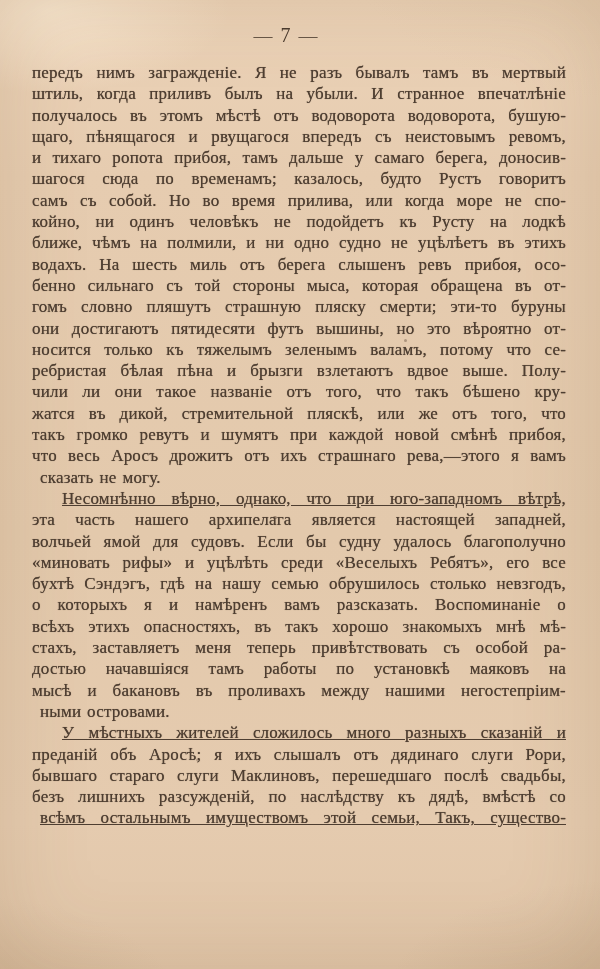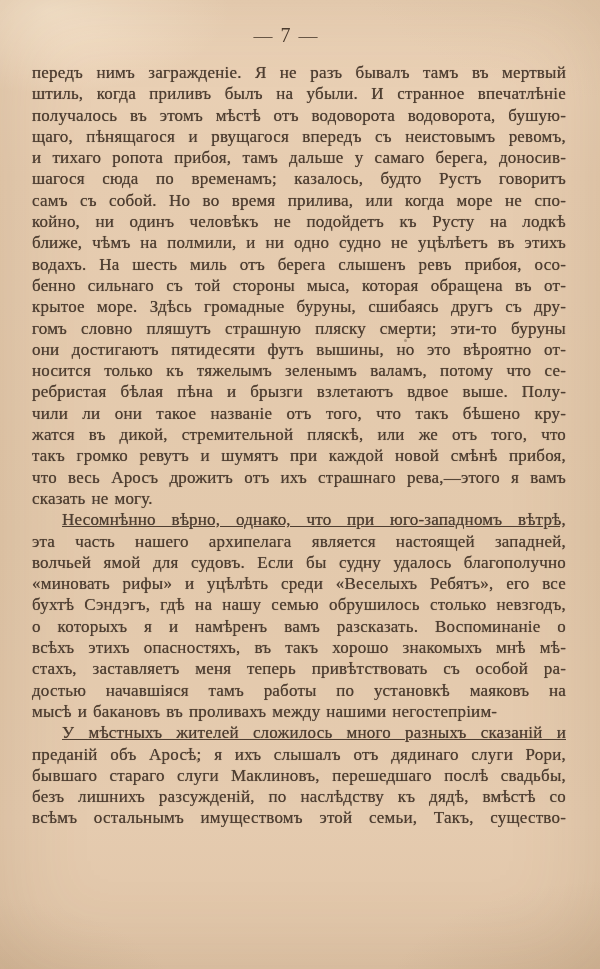--- a/index.html
+++ b/index.html
@@ -49,22 +49,22 @@
     line-height: 21.3px;
     letter-spacing: 0.2px;
     word-spacing: 1.5px;
     text-shadow: 0 0 0.7px rgba(78,62,49,0.85);
   }
   .para .tl {
     text-align: justify;
     text-align-last: justify;
     white-space: nowrap; 
   }
-  .para .tl:last-child { text-align-last: left; }
-  .para.justify-last .tl:last-child { text-align-last: justify; }
+  .para .tl:last-child { text-align-last: left; margin-left: 8px; }
+  .para.justify-last .tl:last-child { text-align-last: justify; text-decoration: underline; }
   .para.indent .tl:first-child { text-indent: 30px; text-decoration: underline; }
 </style>
 </head>
 <body>
 
 <div class="page">
 
   <div class="speck s1"></div>
   <div class="speck s2"></div>
   <div class="speck s3"></div>
@@ -79,21 +79,20 @@
         <div class="tl">штиль, когда приливъ былъ на убыли. И странное впечатлѣніе</div>
         <div class="tl">получалось въ этомъ мѣстѣ отъ водоворота водоворота, бушую-</div>
         <div class="tl">щаго, пѣнящагося и рвущагося впередъ съ неистовымъ ревомъ,</div>
         <div class="tl">и тихаго ропота прибоя, тамъ дальше у самаго берега, доносив-</div>
         <div class="tl">шагося сюда по временамъ; казалось, будто Рустъ говоритъ</div>
         <div class="tl">самъ съ собой. Но во время прилива, или когда море не спо-</div>
         <div class="tl">койно, ни одинъ человѣкъ не подойдетъ къ Русту на лодкѣ</div>
         <div class="tl">ближе, чѣмъ на полмили, и ни одно судно не уцѣлѣетъ въ этихъ</div>
         <div class="tl">водахъ. На шесть миль отъ берега слышенъ ревъ прибоя, осо-</div>
         <div class="tl">бенно сильнаго съ той стороны мыса, которая обращена въ от-</div>
-        <div class="tl">крытое море. Здѣсь громадные буруны, сшибаясь другъ съ дру-</div>
         <div class="tl">гомъ словно пляшутъ страшную пляску смерти; эти-то буруны</div>
         <div class="tl">они достигаютъ пятидесяти футъ вышины, но это вѣроятно от-</div>
         <div class="tl">носится только къ тяжелымъ зеленымъ валамъ, потому что се-</div>
         <div class="tl">ребристая бѣлая пѣна и брызги взлетаютъ вдвое выше. Полу-</div>
         <div class="tl">чили ли они такое названіе отъ того, что такъ бѣшено кру-</div>
         <div class="tl">жатся въ дикой, стремительной пляскѣ, или же отъ того, что</div>
         <div class="tl">такъ громко ревутъ и шумятъ при каждой новой смѣнѣ прибоя,</div>
         <div class="tl">что весь Аросъ дрожитъ отъ ихъ страшнаго рева,—этого я вамъ</div>
         <div class="tl">сказать не могу.</div>
       </div>
@@ -101,20 +100,21 @@
         <div class="tl">Несомнѣнно вѣрно, однако, что при юго-западномъ вѣтрѣ,</div>
         <div class="tl">эта часть нашего архипелага является настоящей западней,</div>
         <div class="tl">волчьей ямой для судовъ. Если бы судну удалось благополучно</div>
         <div class="tl">«миновать рифы» и уцѣлѣть среди «Веселыхъ Ребятъ», его все</div>
         <div class="tl">бухтѣ Сэндэгъ, гдѣ на нашу семью обрушилось столько невзгодъ,</div>
         <div class="tl">о которыхъ я и намѣренъ вамъ разсказать. Воспоминаніе о</div>
         <div class="tl">всѣхъ этихъ опасностяхъ, въ такъ хорошо знакомыхъ мнѣ мѣ-</div>
         <div class="tl">стахъ, заставляетъ меня теперь привѣтствовать съ особой ра-</div>
         <div class="tl">достью начавшіяся тамъ работы по установкѣ маяковъ на</div>
         <div class="tl">мысѣ и бакановъ въ проливахъ между нашими негостепріим-</div>
+        <div class="tl">ными островами.</div>
       </div>
     <div class="para indent justify-last">
         <div class="tl">У мѣстныхъ жителей сложилось много разныхъ сказаній и</div>
         <div class="tl">преданій объ Аросѣ; я ихъ слышалъ отъ дядинаго слуги Рори,</div>
         <div class="tl">бывшаго стараго слуги Маклиновъ, перешедшаго послѣ свадьбы,</div>
         <div class="tl">безъ лишнихъ разсужденій, по наслѣдству къ дядѣ, вмѣстѣ со</div>
         <div class="tl">всѣмъ остальнымъ имуществомъ этой семьи, Такъ, существо-</div>
       </div>
   </div>
 

